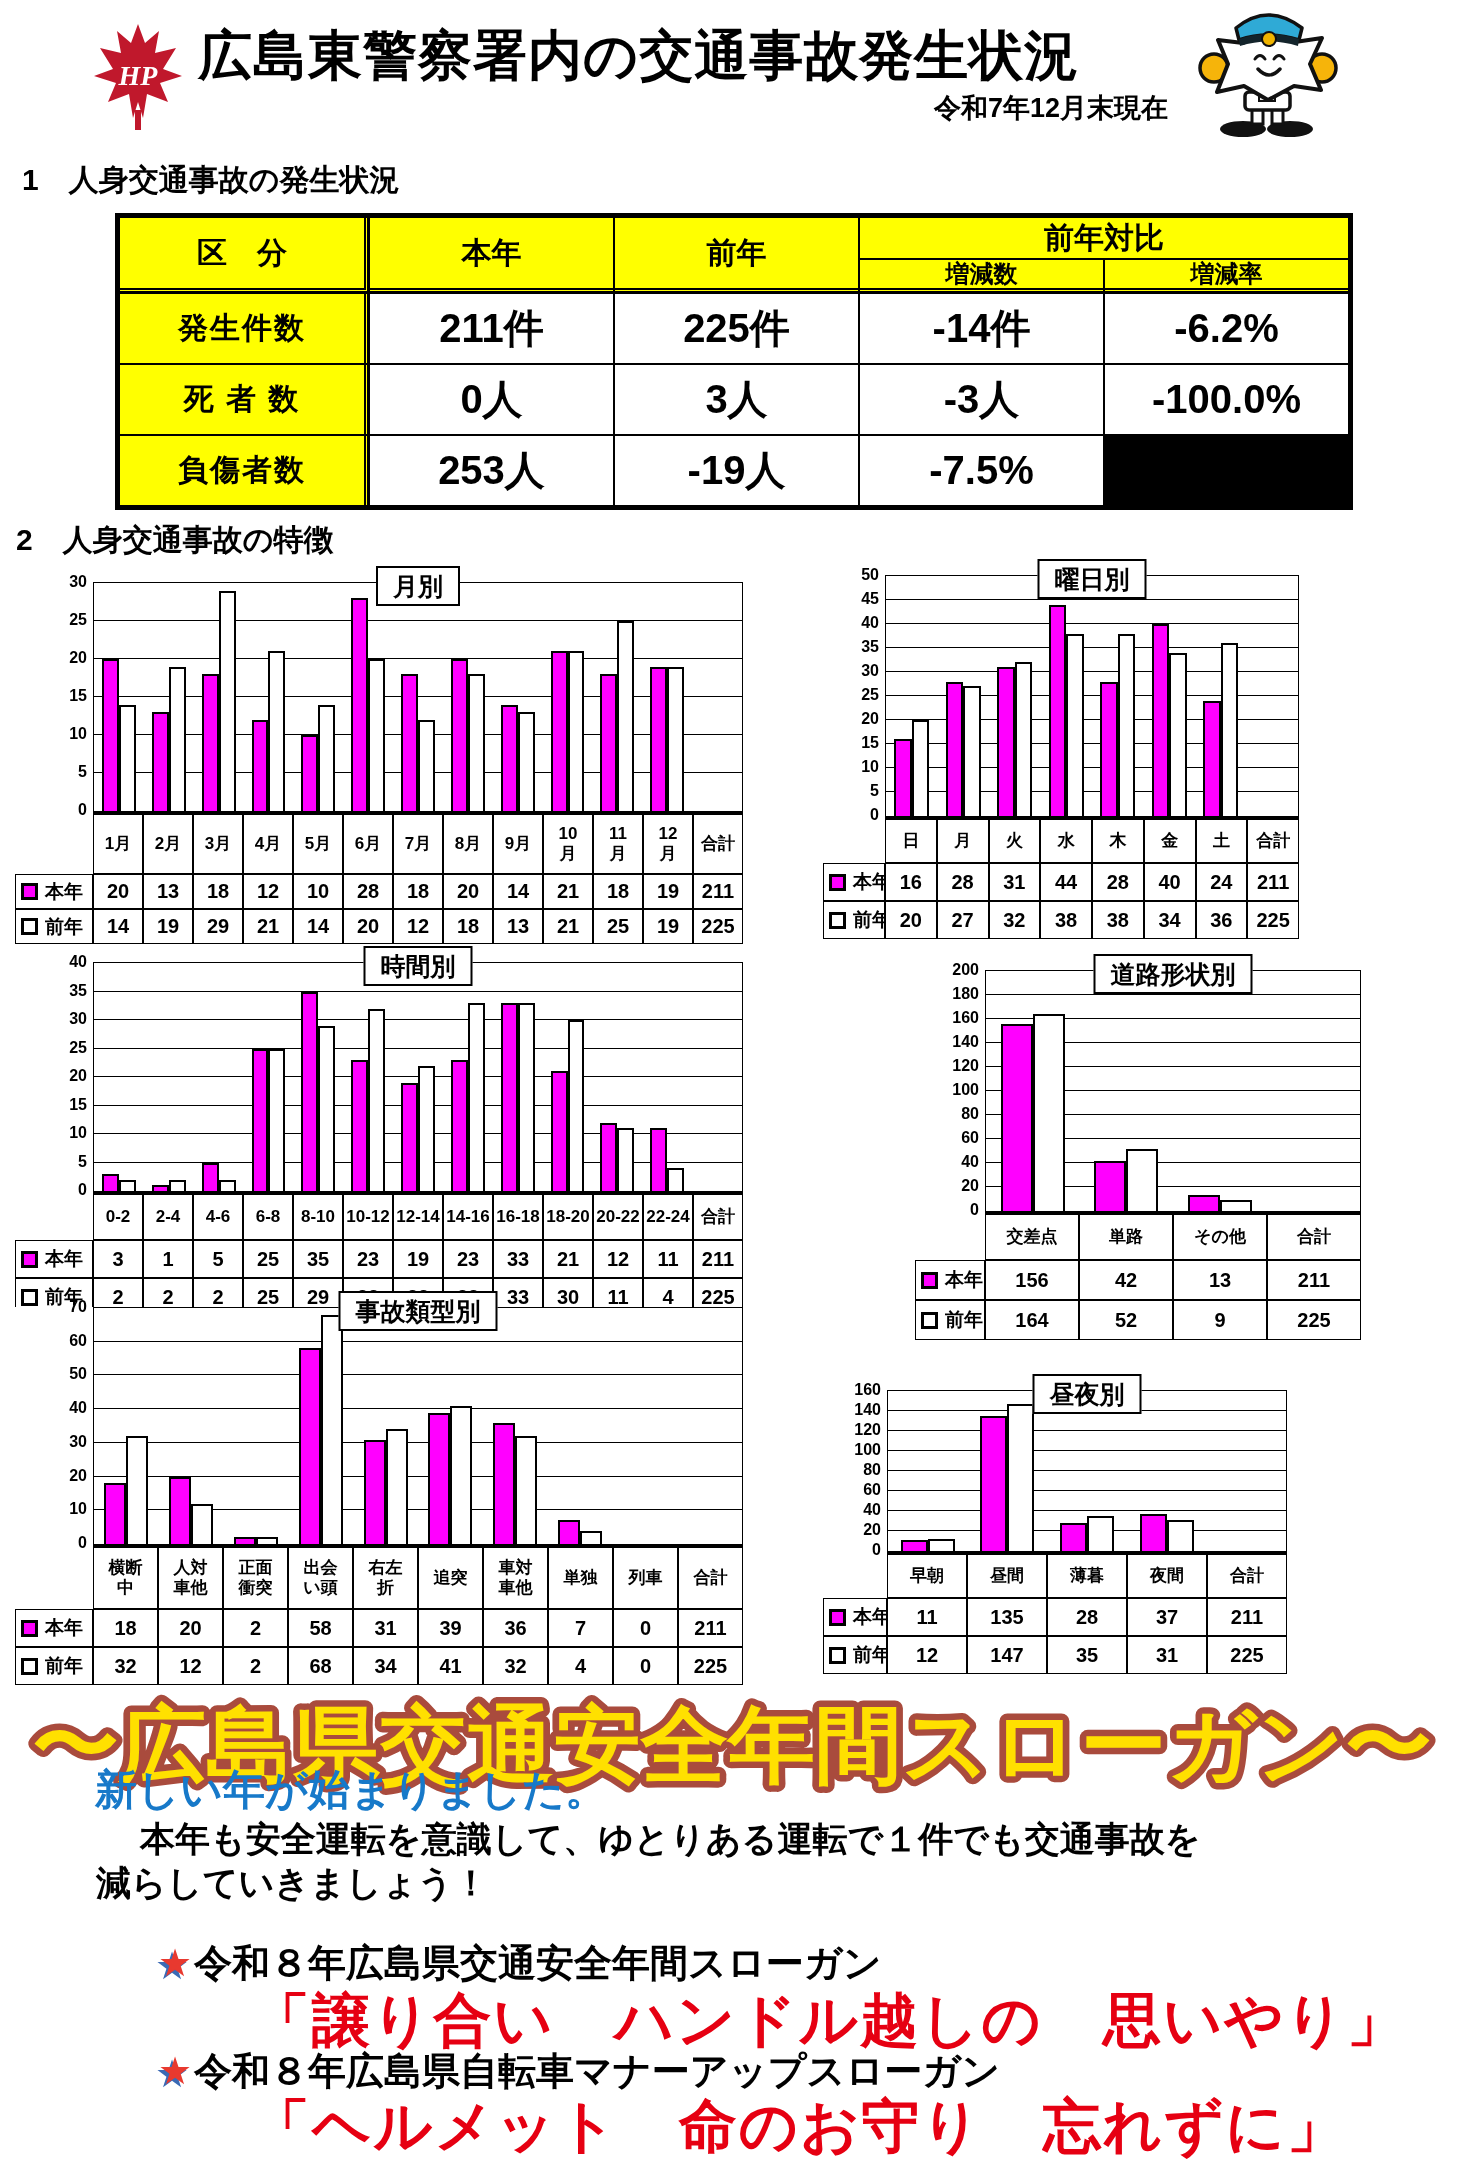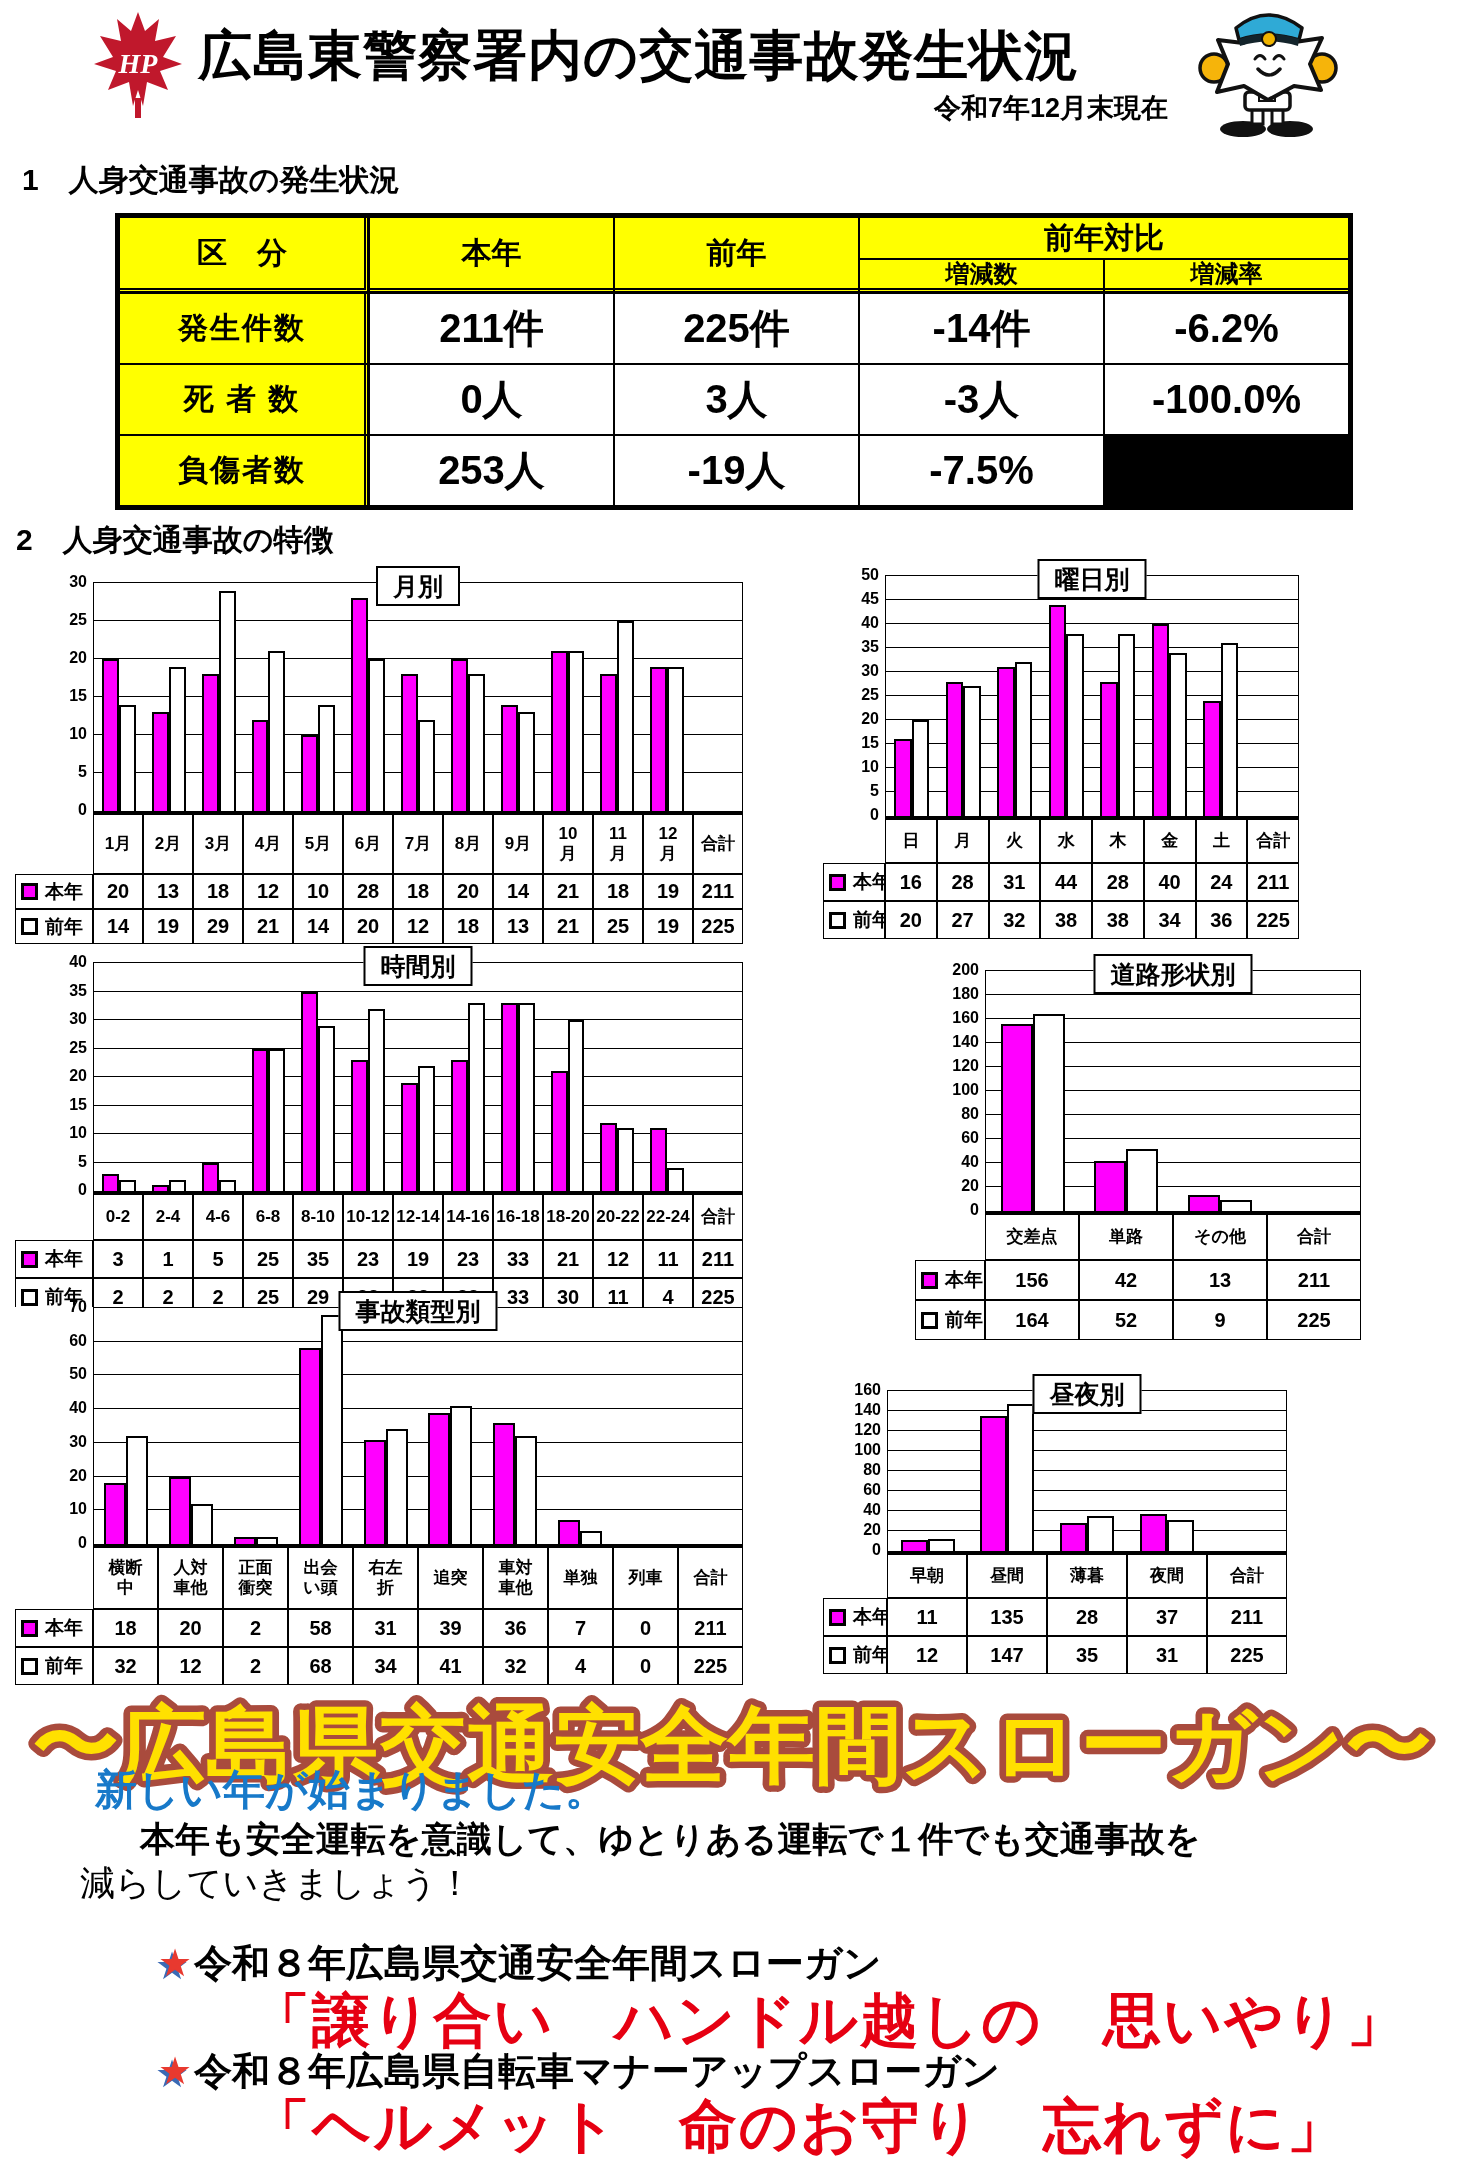--- a/index.html
+++ b/index.html
@@ -1,20 +1,20 @@
 <!DOCTYPE html>
 <html><head>
 <meta charset="utf-8">
 <style>
   html,body{margin:0;padding:0;background:#888;}
   #page{position:relative;width:1464px;height:2176px;background:#fff;overflow:hidden;
         font-family:"Liberation Sans","DejaVu Sans",sans-serif;color:#000;}
 
   
-  .hdr-logo{position:absolute;left:92px;top:10px;width:92px;height:110px;}
+  .hdr-logo{position:absolute;left:92px;top:22px;width:92px;height:110px;}
   .page-title{position:absolute;left:198px;top:20px;width:990px;font-size:54px;font-weight:bold;
               letter-spacing:1px;white-space:nowrap;}
   .report-date{position:absolute;left:700px;top:90px;width:468px;text-align:right;
                font-size:27px;font-weight:bold;}
   .mascot{position:absolute;left:1198px;top:6px;width:140px;height:135px;}
 
   
   .sec-h{position:absolute;font-size:30px;font-weight:bold;white-space:nowrap;}
   #sec1h{left:22px;top:160px;}
   #sec2h{left:16px;top:520px;}
@@ -67,21 +67,21 @@
   .c1{left:823px;top:575px;width:476px;--g:62px;--ph:240px;--hh:40px;--rh:36px;}
   .c2{left:15px;top:962px;width:728px;--g:78px;--ph:228px;--hh:42px;--rh:36px;}
   .c3{left:915px;top:970px;width:446px;--g:70px;--ph:240px;--hh:42px;--rh:38px;}
   .c4{left:15px;top:1307px;width:728px;--g:78px;--ph:236px;--hh:58px;--rh:36px;}
   .c5{left:823px;top:1390px;width:464px;--g:64px;--ph:160px;--hh:40px;--rh:36px;}
 
   
   .banner{position:absolute;left:8px;top:1688px;}
   .lead{position:absolute;left:95px;top:1762px;font-size:42px;font-weight:bold;color:#1779C9;}
   .body1{position:absolute;left:140px;top:1816px;font-size:35px;font-weight:bold;}
-  .body2{position:absolute;left:80px;top:1860px;font-size:35px;font-weight:normal;}
+  .body2{position:absolute;left:96px;top:1860px;font-size:35px;font-weight:bold;}
   .starline{position:absolute;font-size:38px;font-weight:bold;white-space:nowrap;text-align:right;}
   #star1{left:158px;top:1938px;}
   #star2{left:158px;top:2046px;}
   .star{color:#E8392F;text-shadow:-3px 3px 0 #3A6AB5;margin-right:2px;}
   .redslogan{position:absolute;color:#E60012;font-weight:bold;font-size:58px;
              letter-spacing:2px;white-space:nowrap;}
   #slog1{left:252px;top:1982px;}
   #slog2{left:252px;top:2088px;}
 </style>
 </head>

